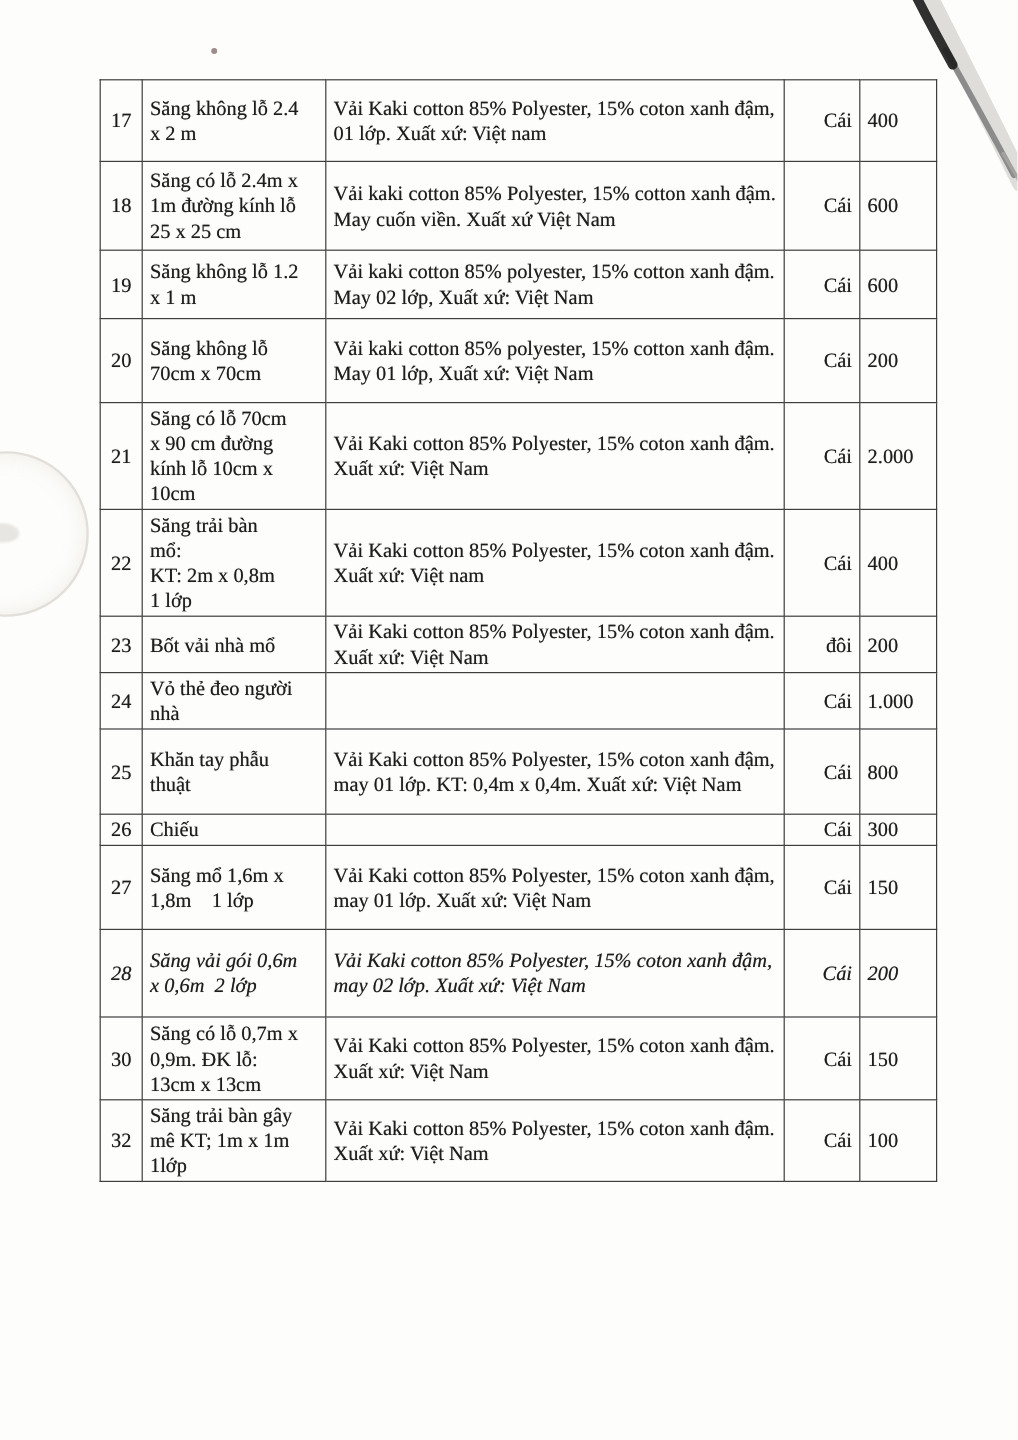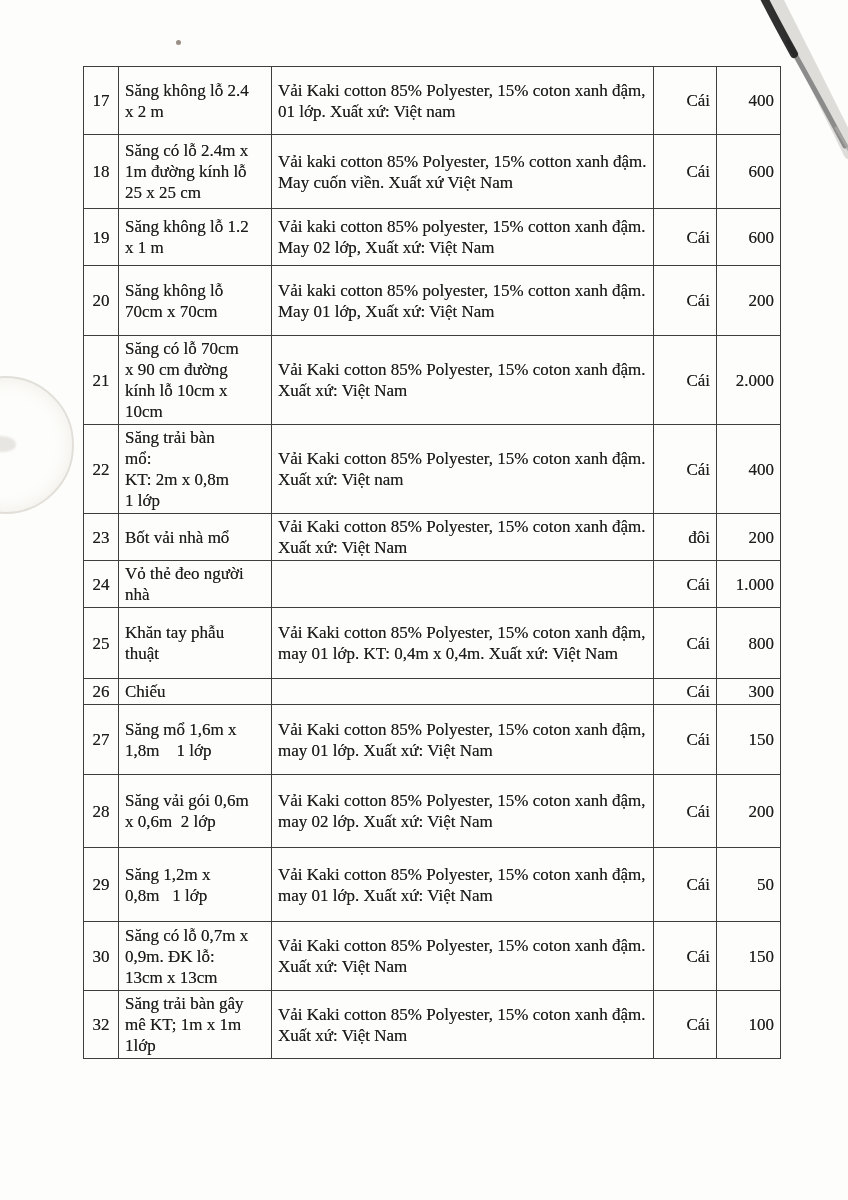--- a/index.html
+++ b/index.html
@@ -33,21 +33,21 @@
   table.scan-table td {
     border: 1.5px solid #3e3e3e;
     vertical-align: middle;
     padding: 2px 6px;
     overflow: hidden;
   }
   td.c-no   { text-align: center; padding: 2px 2px; }
   td.c-name { white-space: pre-line; padding: 2px 4px 2px 9px; }
   td.c-desc { padding: 2px 10px 2px 11px; }
   td.c-unit { text-align: right; }
-  td.c-qty  { text-align: right; }
+  td.c-qty  { text-align: left; }
 
   
   .streak-svg {
     position: absolute;
     left: 0; top: 0;
     width: 848px; height: 1200px;
     pointer-events: none;
   }
   .ink-dot {
     position: absolute;
@@ -178,35 +178,27 @@
           <td class="c-qty">300</td>
         </tr>
         <tr style="height: 70px;">
           <td class="c-no">27</td>
           <td class="c-name">Săng mổ 1,6m x
 1,8m&nbsp;&nbsp;&nbsp;&nbsp;1 lớp</td>
           <td class="c-desc">Vải Kaki cotton 85% Polyester, 15% coton xanh đậm, may 01 lớp. Xuất xứ: Việt Nam</td>
           <td class="c-unit">Cái</td>
           <td class="c-qty">150</td>
         </tr>
-        <tr style="height: 73px;">
+        <tr style="height: 73px; font-style: italic;">
           <td class="c-no">28</td>
           <td class="c-name">Săng vải gói 0,6m
 x 0,6m&nbsp;&nbsp;2 lớp</td>
           <td class="c-desc">Vải Kaki cotton 85% Polyester, 15% coton xanh đậm, may 02 lớp. Xuất xứ: Việt Nam</td>
           <td class="c-unit">Cái</td>
           <td class="c-qty">200</td>
-        </tr>
-        <tr style="height: 74px;">
-          <td class="c-no">29</td>
-          <td class="c-name">Săng 1,2m x
-0,8m&nbsp;&nbsp;&nbsp;1 lớp</td>
-          <td class="c-desc">Vải Kaki cotton 85% Polyester, 15% coton xanh đậm, may 01 lớp. Xuất xứ: Việt Nam</td>
-          <td class="c-unit">Cái</td>
-          <td class="c-qty">50</td>
         </tr>
         <tr style="height: 69px;">
           <td class="c-no">30</td>
           <td class="c-name">Săng có lỗ 0,7m x
 0,9m. ĐK lỗ:
 13cm x 13cm</td>
           <td class="c-desc">Vải Kaki cotton 85% Polyester, 15% coton xanh đậm. Xuất xứ: Việt Nam</td>
           <td class="c-unit">Cái</td>
           <td class="c-qty">150</td>
         </tr>

